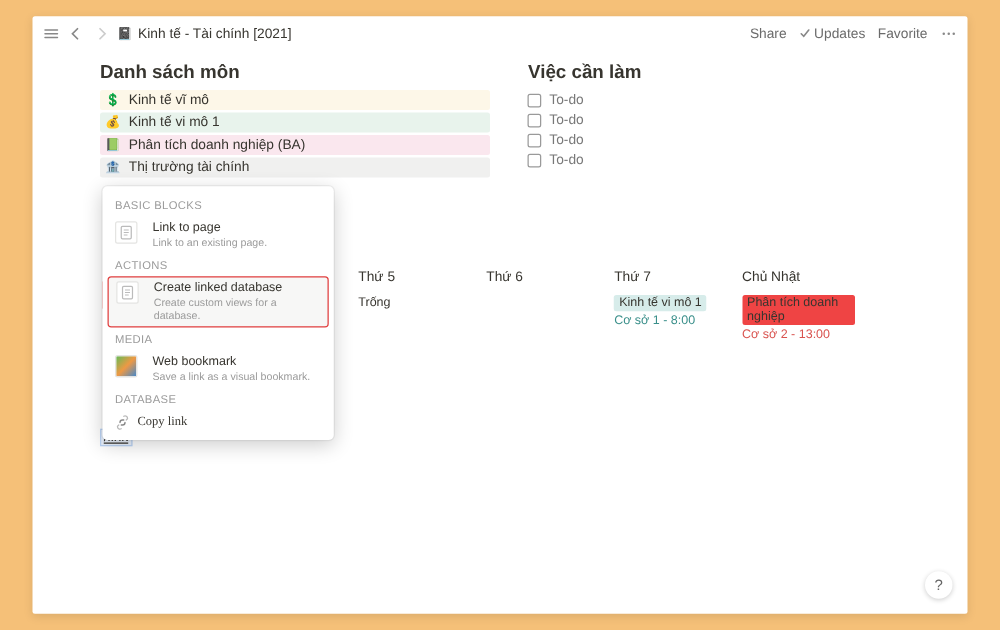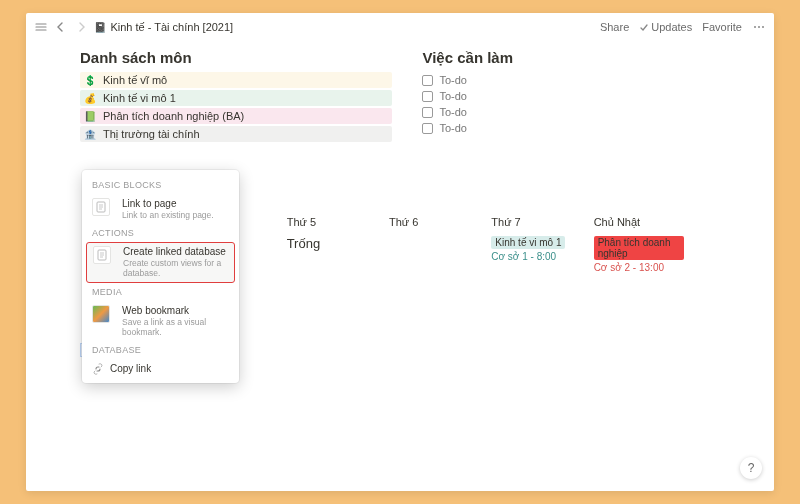--- a/index.html
+++ b/index.html
@@ -53,40 +53,40 @@
   .todo-check { width:11px; height:11px; border:1.2px solid #9a9a9a; border-radius:2px;}
   .schedule { padding: 8px 80px 0 54px; margin-top: 60px; display:flex; gap:0;}
   .day-col { flex:1; padding-right:8px; min-width:0;}
   .day-header { font-size:11px; font-weight:500; padding:4px 2px; border-bottom: none; color:#37352f;}
   .day-cell { padding:4px 2px; font-size:11px;}
   .tag { display:inline-block; padding:1px 4px; border-radius:2px; font-size:10px; margin-bottom:2px;}
   .tag-pink { background:#ef4444;}
   .tag-teal { background:#d7ecea;}
   .time { color:#d9534f; font-size:10px; display:block;}
   .time-teal { color:#3a8f8a; font-size:10px; display:block;}
-  .empty { color:#37352f; font-size:13px;}
+  .empty { color:#37352f; font-size:10px;}
   .link-input {
     position:absolute; left:54px; top:330px;
     border:1px solid #bcd4f5; padding:0 2px; font-size:11px;
     background:#eaf2fd; text-decoration: underline;
   }
   .popup {
-    position:absolute; left:56px; top:157px; width:157px;
+    position:absolute; left:56px; top:136px; width:185px;
     background:#fff; border-radius:4px;
     box-shadow: 0 4px 16px rgba(0,0,0,0.2), 0 0 0 1px rgba(0,0,0,0.05);
     padding:6px 0 4px 0;
     font-size:10px;
   }
   .popup .group-label { padding:4px 10px 4px 10px; font-size:9px; color:#9b9b9b; letter-spacing:0.3px;}
   .popup .item { display:flex; gap:12px; padding:4px 10px; align-items:flex-start; cursor:pointer;}
   .popup .item.highlight { border:1.5px solid #e03e3e; border-radius:3px; margin:0 4px; padding:3px 6px; background:#f7f7f6;}
   .popup .item .thumb { width:18px; height:18px; background:#fff; border:1px solid #e4e4e2; border-radius:2px; display:flex; align-items:center; justify-content:center; font-size:9px; color:#888; flex-shrink:0;}
   .popup .item .lbl { font-size:10px; color:#37352f; line-height:1.2;}
   .popup .item .sub { font-size:8.5px; color:#9b9b9b; line-height:1.2;}
-  .popup .copy-item { display:flex; gap:6px; align-items:center; padding:4px 10px; font-size:10px; color:#37352f; cursor:pointer;}
+  .popup .copy-item { display:flex; gap:6px; align-items:center; padding:4px 10px; font-size:10px; color:#37352f; cursor:pointer;font-family:Liberation Serif, serif;}
   .help-btn {
     position:absolute; right:12px; bottom:12px; width:22px; height:22px;
     border-radius:50%; background:#fff; box-shadow:0 1px 4px rgba(0,0,0,0.2);
     display:flex; align-items:center; justify-content:center; font-size:12px; color:#666; cursor:pointer;
   }
   svg { display:block; }
 </style>
 </head>
 <body>
 

